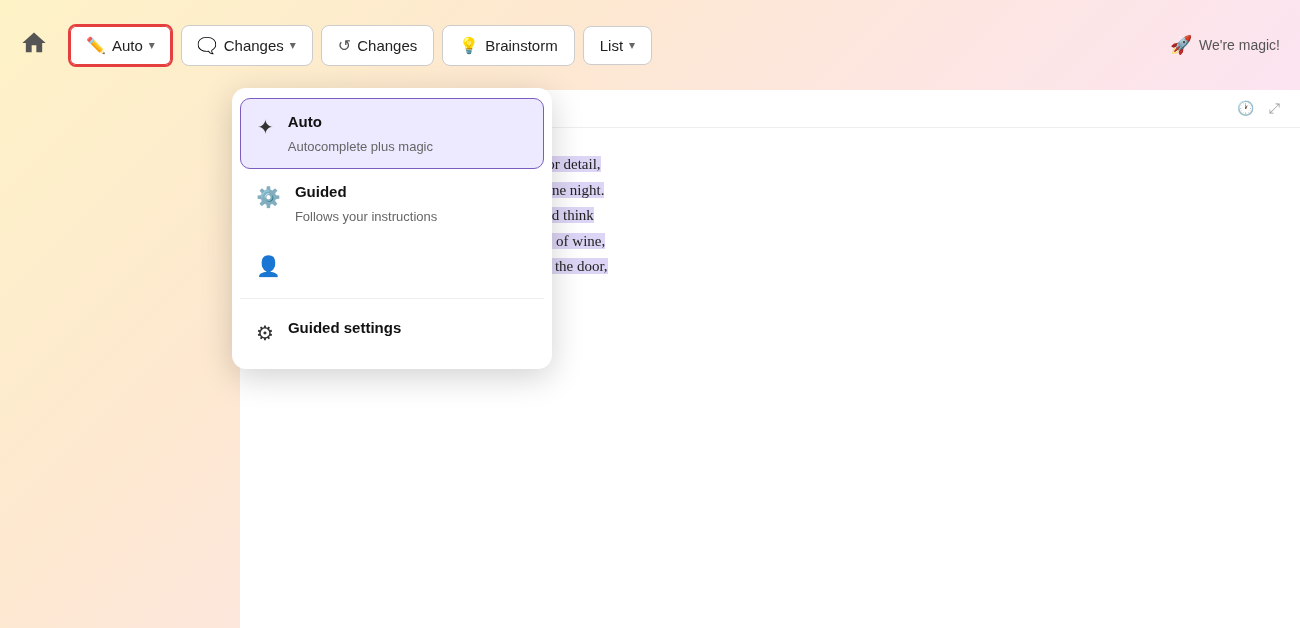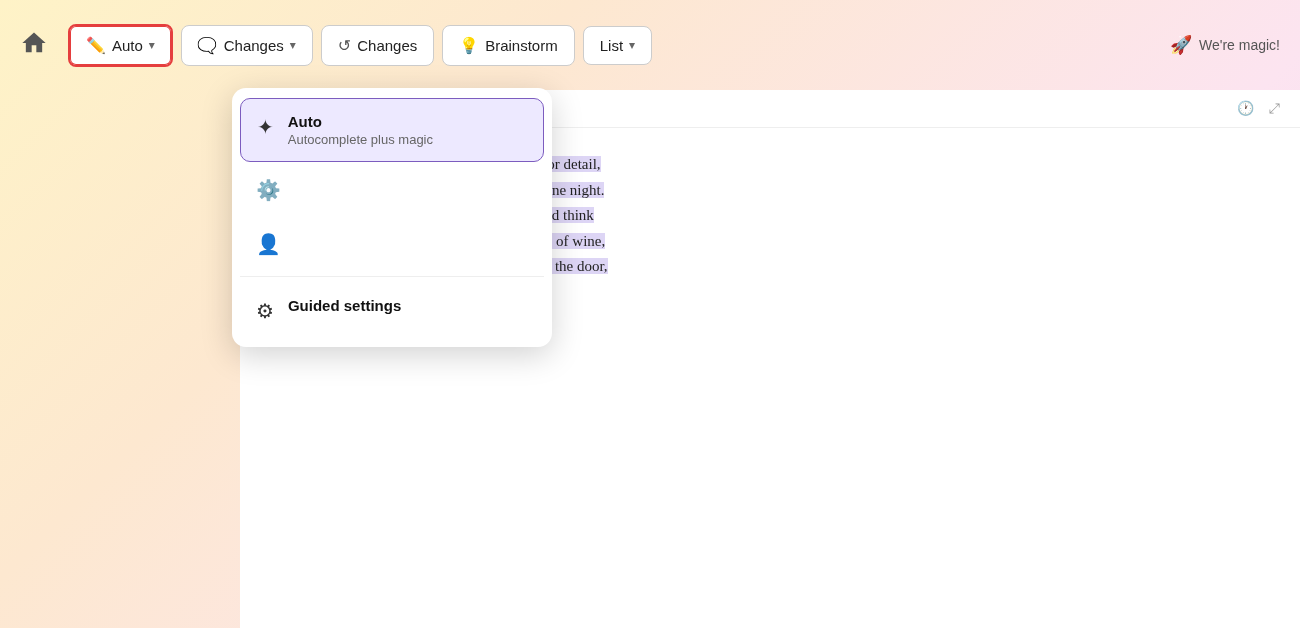--- a/index.html
+++ b/index.html
@@ -177,21 +177,21 @@
 
     .menu-title {
       font-size: 15px;
       font-weight: 600;
       color: #111;
     }
 
     .menu-sub {
       font-size: 13px;
       color: #666;
-      margin-top: 2px;
+      margin-top: 9px;
     }
 
     .menu-divider {
       height: 1px;
       background: #eee;
       margin: 6px 0;
     }
 
     
     .left-bg {
@@ -285,20 +285,24 @@
   <div class="menu-item selected">
     <span class="menu-icon">✦</span>
     <div class="menu-text-wrap">
       <span class="menu-title">Auto</span>
       <span class="menu-sub">Autocomplete plus magic</span>
     </div>
   </div>
 
   <div class="menu-item">
     <span class="menu-icon">⚙️</span>
+    <div class="menu-text-wrap">
+      <span class="menu-title">Guided</span>
+      <span class="menu-sub">Follows your instructions</span>
+    </div>
   </div>
 
   <div class="menu-item">
     <span class="menu-icon">👤</span>
   </div>
 
   <div class="menu-divider"></div>
 
   <div class="menu-item">
     <span class="menu-icon">⚙</span>

